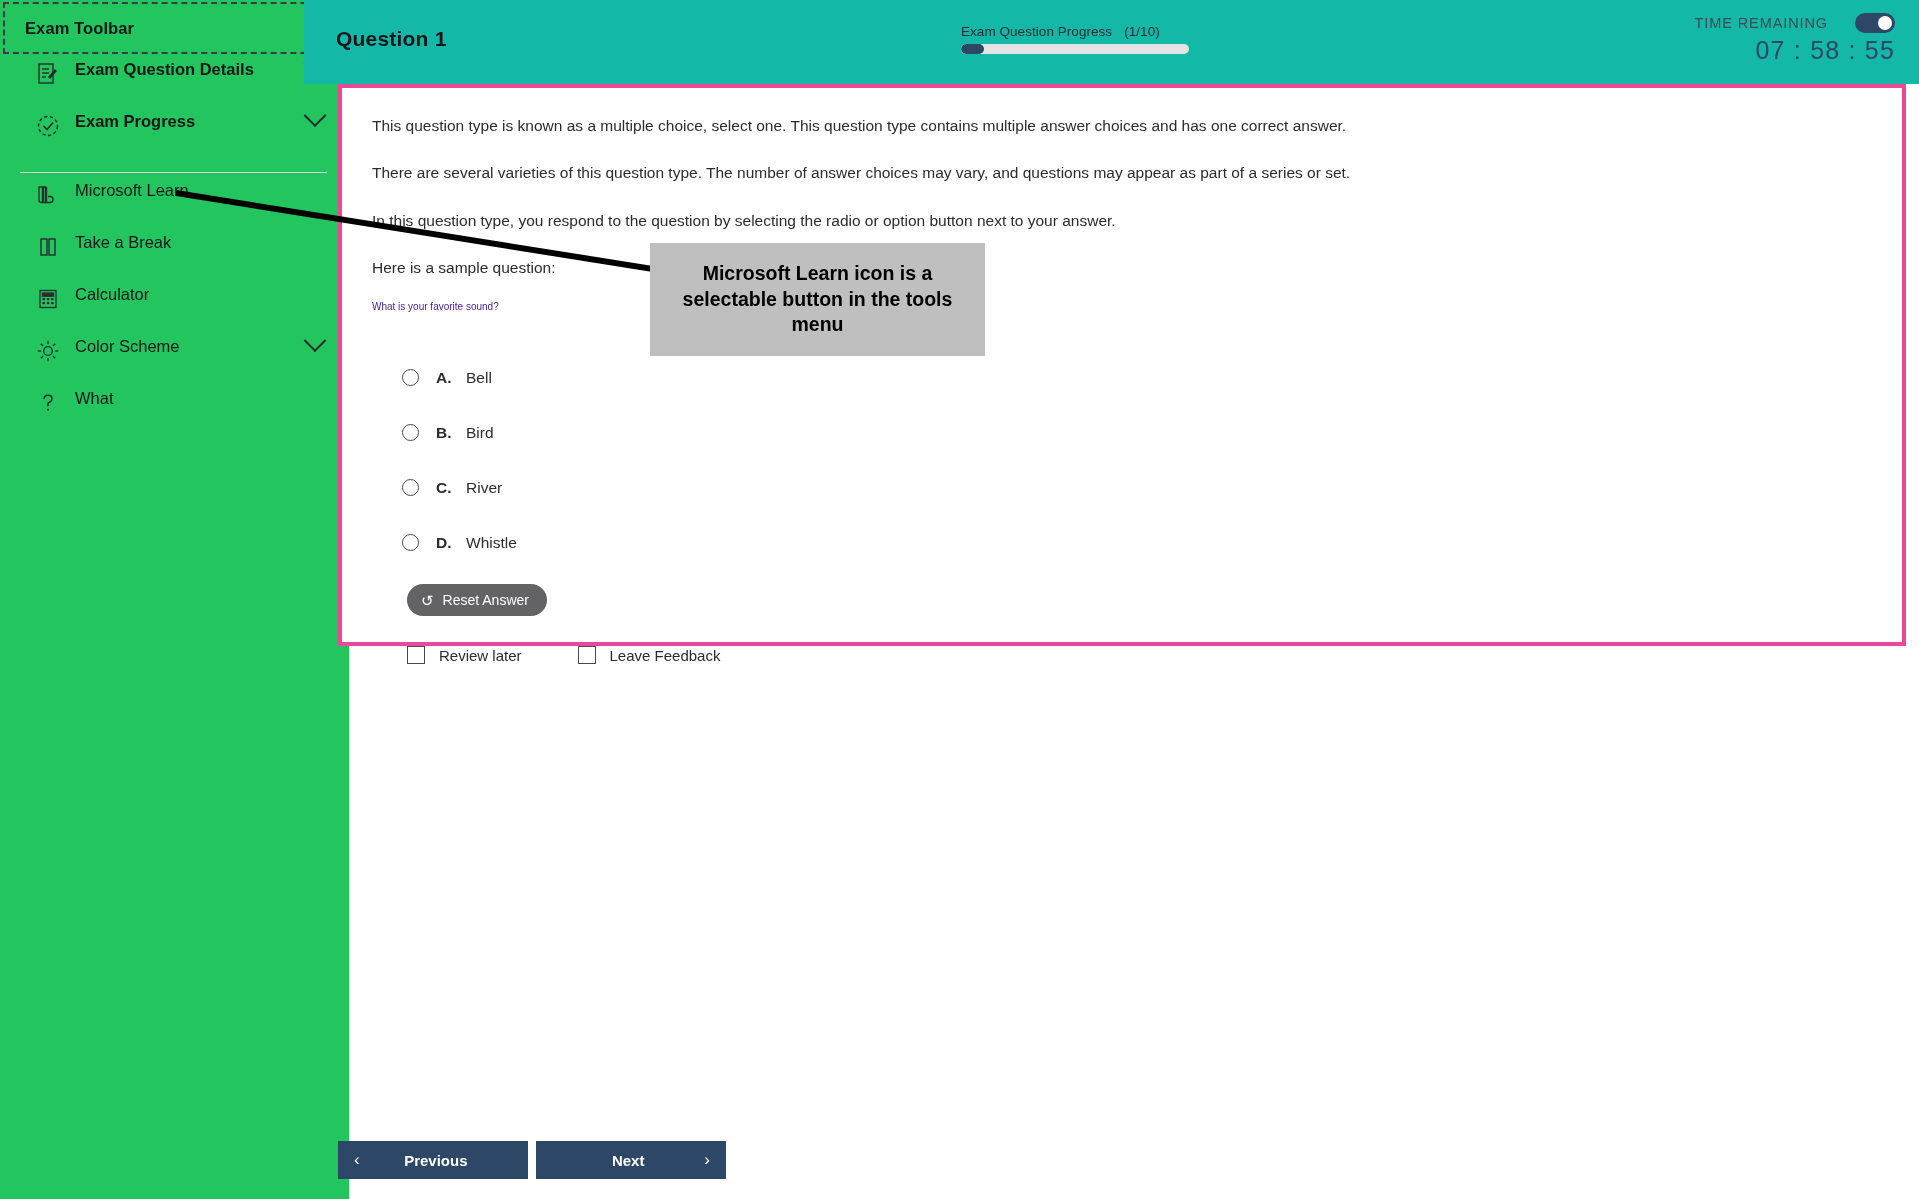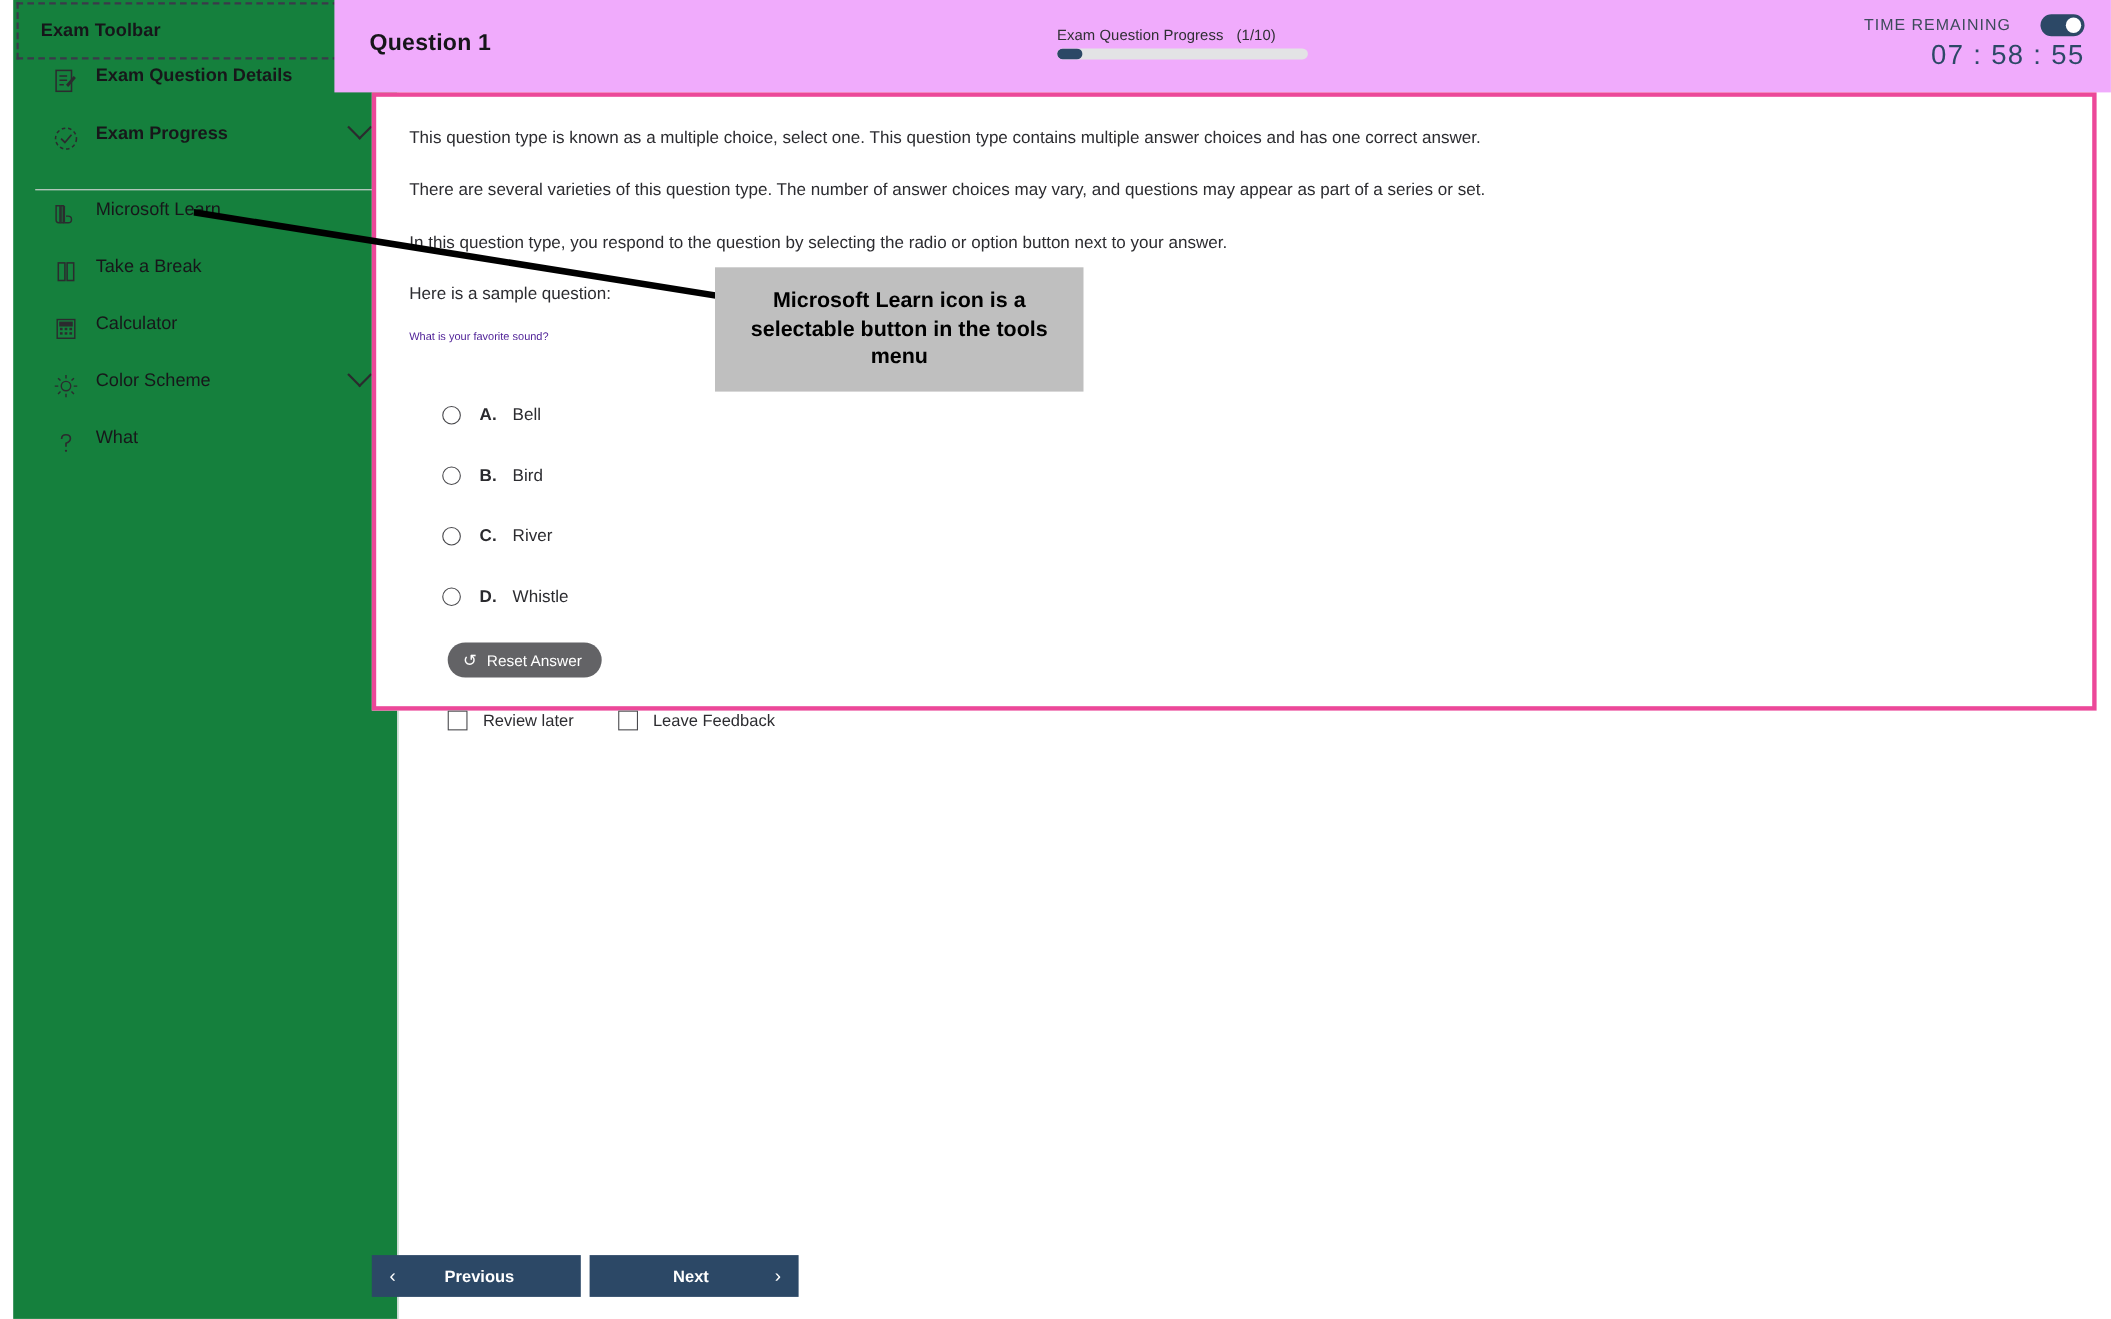--- a/index.html
+++ b/index.html
@@ -6,23 +6,23 @@
   html, body {
     width: 1919px; height: 1199px;
     background: #ffffff;
     font-family: "Liberation Sans", sans-serif;
     overflow: hidden;
   }
   #app { position: relative; width: 1919px; height: 1199px; }
 
   
   .sidebar {
-    position: absolute; left: 12px; top: 0;
+    position: absolute; left: 0; top: 0;
     width: 350px; height: 1199px;
-    background: #15803d;
+    background: #22c55e;
     border-right: 1px solid #e2e2e4;
   }
   .sidebar-header {
     position: relative;
     margin: 2px 3px 0 3px;
     height: 52px;
     display: flex; align-items: center; justify-content: space-between;
     padding: 0 23px 0 20px;
     border: 2px dashed #3a3a4a;
   }
@@ -63,21 +63,21 @@
   }
   .nav-divider {
     height: 1px; background: #d7d7d9;
     margin: 8px 22px 8px 20px;
   }
 
   
   .topbar {
     position: absolute; left: 304px; top: 0;
     width: 1615px; height: 84px;
-    background: #f0abfc;
+    background: #14b8a6;
   }
   .question-title {
     position: absolute; left: 32px; top: 27px;
     font-size: 21px; font-weight: bold; color: #16161a;
     letter-spacing: .2px;
   }
   .progress-block {
     position: absolute; left: 657px; top: 24px;
     width: 230px;
   }
@@ -173,21 +173,21 @@
     height: 32px; padding: 0 18px 0 14px;
     background: #636366; color: #ffffff;
     border: none; border-radius: 17px;
     font-size: 14px; font-family: "Liberation Sans", sans-serif;
     cursor: pointer;
   }
   .reset-icon { font-size: 15px; line-height: 1; }
   .check-row {
     display: flex; align-items: center;
     margin: 30px 0 0 35px;
-    gap: 18px;
+    gap: 34px;
   }
   .check-item {
     display: flex; align-items: center; gap: 14px;
     cursor: pointer;
     margin-right: 22px;
   }
   .checkbox {
     width: 18px; height: 18px;
     border: 1.6px solid #4a4a4e; background: #fff;
     flex-shrink: 0;

